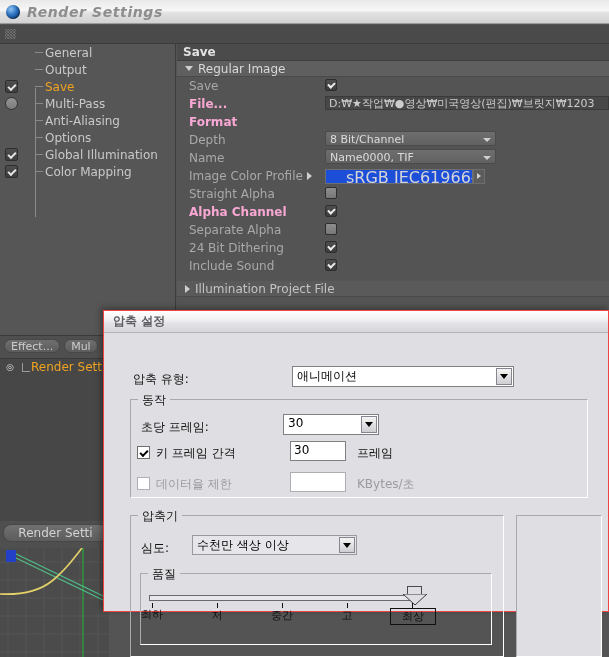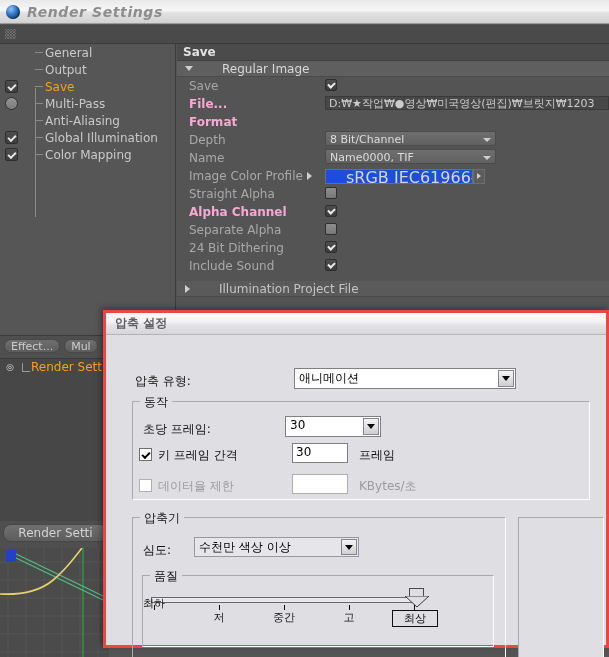--- a/index.html
+++ b/index.html
@@ -67,21 +67,20 @@
   }
   .prop-header{
     height:17px;background:#4b4b4b;color:#e2e2e2;font-weight:bold;font-size:12px;
     display:flex;align-items:center;padding-left:6px;box-sizing:border-box;
     border-bottom:1px solid #3e3e3e;
   }
   .group-bar{
     height:16px;background:#5f5f5f;color:#d8d8d8;font-size:12px;
     display:flex;align-items:center;padding-left:8px;box-sizing:border-box;
     border-bottom:1px solid #4a4a4a;
-    gap:24px;
   }
   .group-bar.collapsed{background:#5a5a5a;color:#c4c4c4;}
   .tri{width:0;height:0;margin-right:5px;flex:0 0 auto;}
   .tri.down{border-left:4px solid transparent;border-right:4px solid transparent;border-top:5px solid #cfcfcf;}
   .tri.right{border-top:4px solid transparent;border-bottom:4px solid transparent;border-left:5px solid #cfcfcf;}
 
   .prow{height:18px;display:flex;align-items:center;position:relative;padding-left:12px;box-sizing:border-box;}
   .plabel{color:#a9a9a9;font-size:12px;white-space:nowrap;}
   .plabel.bold{color:#f9a8d4;font-weight:bold;}
   .pdots{
@@ -149,22 +148,22 @@
     position:absolute;left:3px;top:188px;width:103px;height:16px;border-radius:8px;
     background:linear-gradient(to bottom,#707070,#5d5d5d);border:1px solid #474747;
     color:#d2d2d2;font-size:12px;line-height:16px;text-align:center;overflow:hidden;white-space:nowrap;
   }
 
   
   #viewport{position:absolute;left:0;top:548px;width:109px;height:109px;background:#4b4b4b;overflow:hidden;}
 
   
   #dlg{
-    position:absolute;left:103px;top:310px;width:506px;height:338px;
-    background:#dfdfe3;border:3px solid #ef4444;box-sizing:border-box;
+    position:absolute;left:103px;top:310px;width:506px;height:302px;
+    background:#dfdfe3;border:1px solid #ef4444;box-sizing:border-box;
     box-shadow:-2px -2px 6px rgba(0,0,0,.35);
   }
   .dlg-title{
     height:22px;
     background:linear-gradient(to bottom,#ffffff 0%,#f2f2f4 40%,#e3e3e7 60%,#d6d6da 100%);
     border-bottom:1px solid #b4b4b8;
     display:flex;align-items:center;padding-left:9px;box-sizing:border-box;
     color:#5f5f63;font-size:12px;font-weight:bold;
   }
   .dlg-body{position:relative;height:324px;}
@@ -256,20 +255,24 @@
           <span class="tree-label sel">Save</span>
         </div>
         <div class="tree-row" style="top: 0px;">
           <span class="tree-check round"></span>
           <span class="tree-dash"></span>
           <span class="tree-label">Multi-Pass</span>
         </div>
         <div class="tree-row" style="top: 0px;">
           <span class="tree-dash"></span>
           <span class="tree-label">Anti-Aliasing</span>
+        </div>
+        <div class="tree-row" style="top: 0px;">
+          <span class="tree-dash"></span>
+          <span class="tree-label">Options</span>
         </div>
         <div class="tree-row" style="top: 0px;">
           <span class="tree-check on"></span>
           <span class="tree-dash"></span>
           <span class="tree-label">Global Illumination</span>
         </div>
         <div class="tree-row" style="top: 0px;">
           <span class="tree-check on"></span>
           <span class="tree-dash"></span>
           <span class="tree-label">Color Mapping</span>
@@ -439,21 +442,21 @@
     <div class="groupbox" style="left:36px;top:240px;width:352px;height:72px;"></div>
     <div class="group-title" style="left:44px;top:233px;text-align:center;">품질</div>
 
     <div class="slider-track" style="left:45px;top:262px;width:268px;"></div>
     <div class="slider-thumb" style="left:303px;top:253px;"></div>
     <svg style="position:absolute;left:298px;top:261px;" width="26" height="12">
       <polygon points="1,0 25,0 13,11" fill="#dfdfe3" stroke="#3a3a3e" stroke-width="1"></polygon>
     </svg>
     <div id="quality-ticks">
         <div class="tick" style="left: 48px; top: 270px;"></div>
-        <div class="tick-label" style="left: 26px; top: 261px; width: 44px;">최하</div>
+        <div class="tick-label" style="left: 26px; top: 274px; width: 44px;">최하</div>
         <div class="tick" style="left: 113px; top: 270px;"></div>
         <div class="tick-label" style="left: 91px; top: 275px; width: 44px;">저</div>
         <div class="tick" style="left: 178px; top: 270px;"></div>
         <div class="tick-label" style="left: 156px; top: 275px; width: 44px;">중간</div>
         <div class="tick" style="left: 243px; top: 270px;"></div>
         <div class="tick-label" style="left: 221px; top: 275px; width: 44px;">고</div>
         <div class="tick" style="left: 308px; top: 270px;"></div>
         <div class="tick-label selected" style="left: 286px; top: 275px; width: 44px;">최상</div>
       </div>
 

